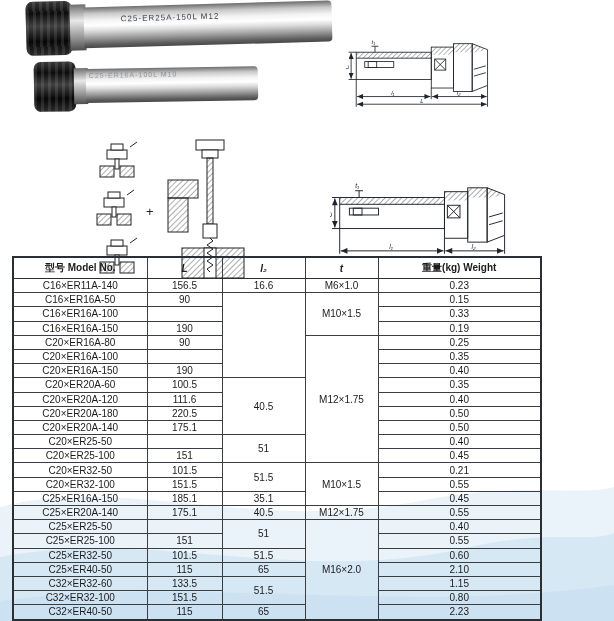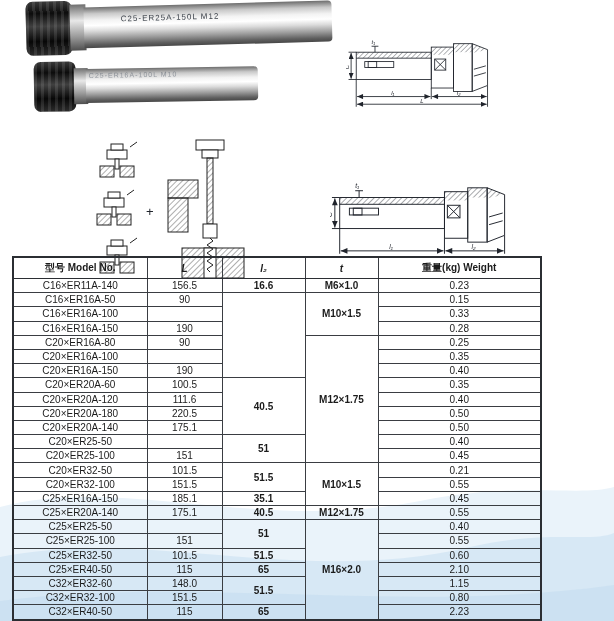--- a/index.html
+++ b/index.html
@@ -40,21 +40,21 @@
   #usage text{font-style:normal;font-size:13px;}
 
   
   #table-wrap{position:absolute;left:12px;top:256px;z-index:2;}
   table.spec{border-collapse:collapse;width:528px;table-layout:fixed;font-size:10px;}
   table.spec th,table.spec td{border:1px solid #3a3d42;text-align:center;padding:0;
        vertical-align:middle;overflow:hidden;white-space:nowrap;}
   table.spec th{height:20px;font-weight:600;border-bottom:1.5px solid #2b2e33;}
   table.spec td{height:13.2px;}
   table.spec{border:2px solid #2b2e33;}
-  th.h-t,td.c-merge{font-weight:700;}
+  th.h-t,td.c-merge{font-weight:400;}
   th.h-sym{font-style:italic;}
   col.c0{width:134px;} col.c1{width:75px;} col.c2{width:83px;} col.c3{width:73px;} col.c4{width:163px;}
 </style>
 </head>
 <body>
 
 <div id="page">
 
   <svg id="waves" viewBox="0 0 614 186" preserveAspectRatio="none" aria-hidden="true">
     <path d="M0,72 C120,40 260,98 420,66 C520,46 580,62 614,52 L614,186 L0,186 Z" fill="#eaf3fa"></path>
@@ -234,21 +234,21 @@
             <td>0.15</td>
           </tr>
           <tr>
             <td>C16×ER16A-100</td>
             <td></td>
             <td>0.33</td>
           </tr>
           <tr>
             <td>C16×ER16A-150</td>
             <td>190</td>
-            <td>0.28</td>
+            <td>0.19</td>
           </tr>
           <tr>
             <td>C20×ER16A-80</td>
             <td>90</td>
             <td rowspan="9" class="c-merge">M12×1.75</td>
             <td>0.25</td>
           </tr>
           <tr>
             <td>C20×ER16A-100</td>
             <td></td>
@@ -335,21 +335,21 @@
             <td>0.60</td>
           </tr>
           <tr>
             <td>C25×ER40-50</td>
             <td>115</td>
             <td class="c-merge">65</td>
             <td>2.10</td>
           </tr>
           <tr>
             <td>C32×ER32-60</td>
-            <td>148.0</td>
+            <td>133.5</td>
             <td rowspan="2" class="c-merge">51.5</td>
             <td>1.15</td>
           </tr>
           <tr>
             <td>C32×ER32-100</td>
             <td>151.5</td>
             <td>0.80</td>
           </tr>
           <tr>
             <td>C32×ER40-50</td>

